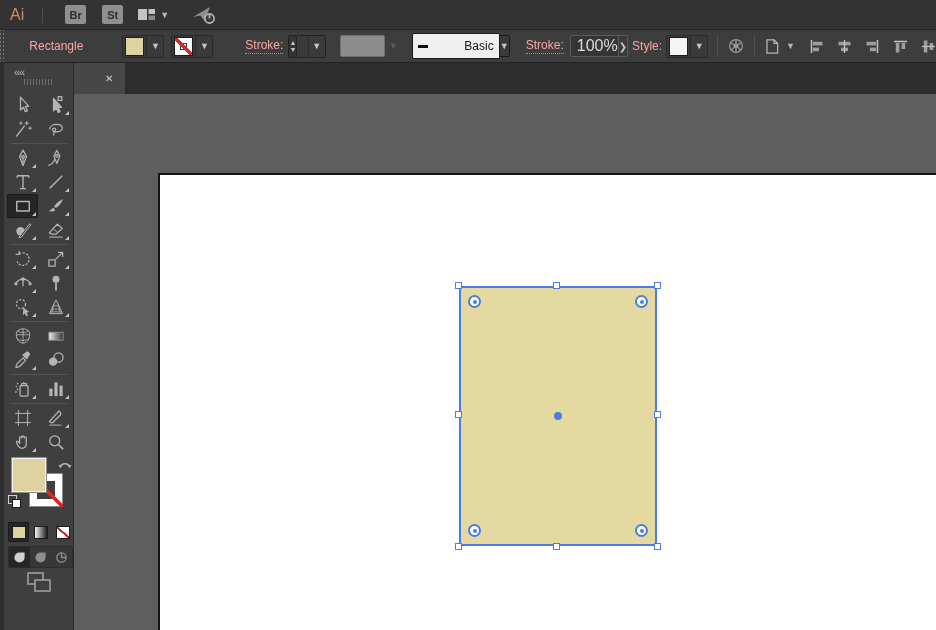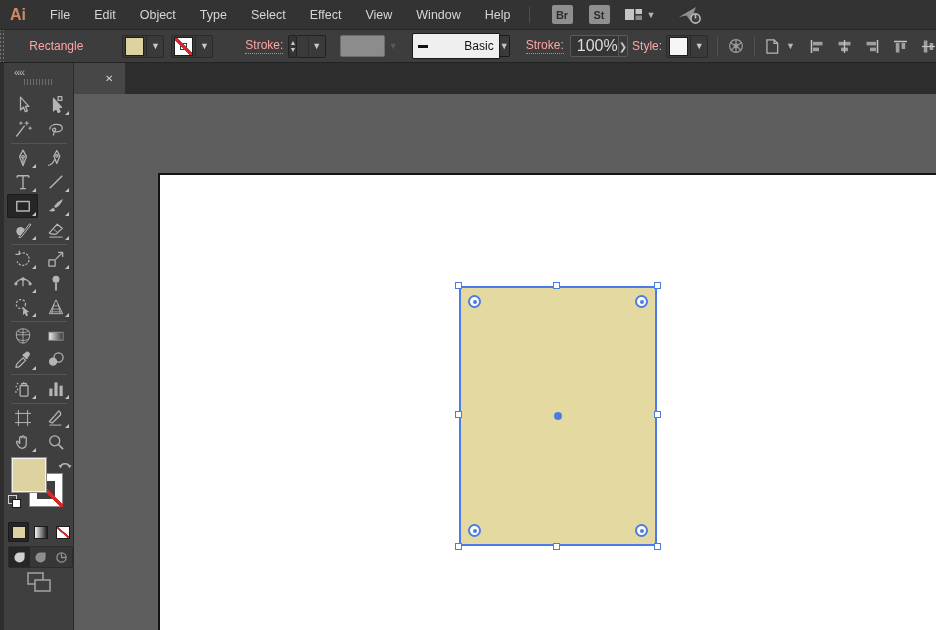--- a/index.html
+++ b/index.html
@@ -3,21 +3,21 @@
 <meta charset="utf-8">
 <style>
   * { margin:0; padding:0; box-sizing:border-box; }
   html,body { width:936px; height:630px; overflow:hidden; }
   body { font-family:"Liberation Sans", sans-serif; background:#2e2e2e; position:relative; }
   #root { position:absolute; inset:0; width:936px; height:630px; overflow:hidden; }
 
   
   #menubar { position:absolute; left:0; top:0; width:936px; height:30px;
     background:#333333; display:flex; align-items:center; border-bottom:1px solid #262626; }
-  .ai-logo { font-size:16px; font-weight:bold; color:#cf8a63; margin:0 12px 0 10px; letter-spacing:0;text-align:center; }
+  .ai-logo { font-size:16px; font-weight:normal; color:#cf8a63; margin:0 12px 0 10px; letter-spacing:0;text-align:center; }
   .menu-item { color:#d6d6d6; font-size:12.5px; padding:0 12px; line-height:30px; cursor:default; }
   .mb-sep { width:1px; height:16px; background:#4d4d4d; margin:0 8px 0 6px; }
   .mb-badge { width:21px; height:19px; background:#8f8f8f; color:#2d2d2d; font-size:11px; font-weight:bold;
     border-radius:2px; display:flex; align-items:center; justify-content:center; margin-left:14px; }
   .mb-icon { display:flex; align-items:center; margin-left:14px; }
   .mb-chev { color:#b5b5b5; font-size:9px; margin-left:4px; }
 
   
   #controlbar { position:absolute; left:0; top:30px; width:936px; height:33px;
     background:#3d3d3d; border-bottom:1px solid #232323; display:flex; align-items:center; overflow:hidden; }
@@ -112,31 +112,20 @@
   .cw::after { content:""; width:4px; height:4px; border-radius:50%; background:#4a7de4; }
   .cw.tl{left:7px;top:7px} .cw.tr{right:7px;top:7px} .cw.bl{left:7px;bottom:7px} .cw.br{right:7px;bottom:7px}
 </style>
 </head>
 <body>
 
 <div id="root">
 
   <div id="menubar">
     <span class="ai-logo">Ai</span>
-    <span id="menu-items" style="display: flex;">
-        <span class="menu-item">File</span>
-        <span class="menu-item">Edit</span>
-        <span class="menu-item">Object</span>
-        <span class="menu-item">Type</span>
-        <span class="menu-item">Select</span>
-        <span class="menu-item">Effect</span>
-        <span class="menu-item">View</span>
-        <span class="menu-item">Window</span>
-        <span class="menu-item">Help</span>
-      </span>
     <span class="mb-sep"></span>
     <span class="mb-badge">Br</span>
     <span class="mb-badge" style="margin-left:16px">St</span>
     <span class="mb-icon">
       <svg width="19" height="15" viewBox="0 0 19 15">
           <rect x="1" y="2" width="9" height="11" fill="#c4c4c4"></rect>
           <rect x="11.5" y="2" width="6.5" height="5" fill="#c4c4c4"></rect>
           <rect x="11.5" y="8.5" width="6.5" height="4.5" fill="#8a8a8a"></rect>
         </svg>
       <span class="mb-chev">▼</span>

